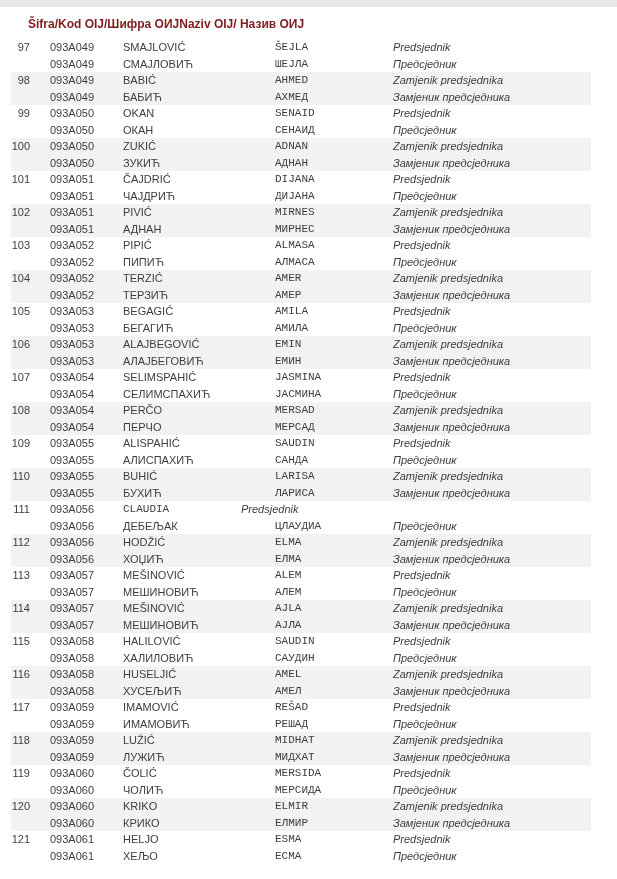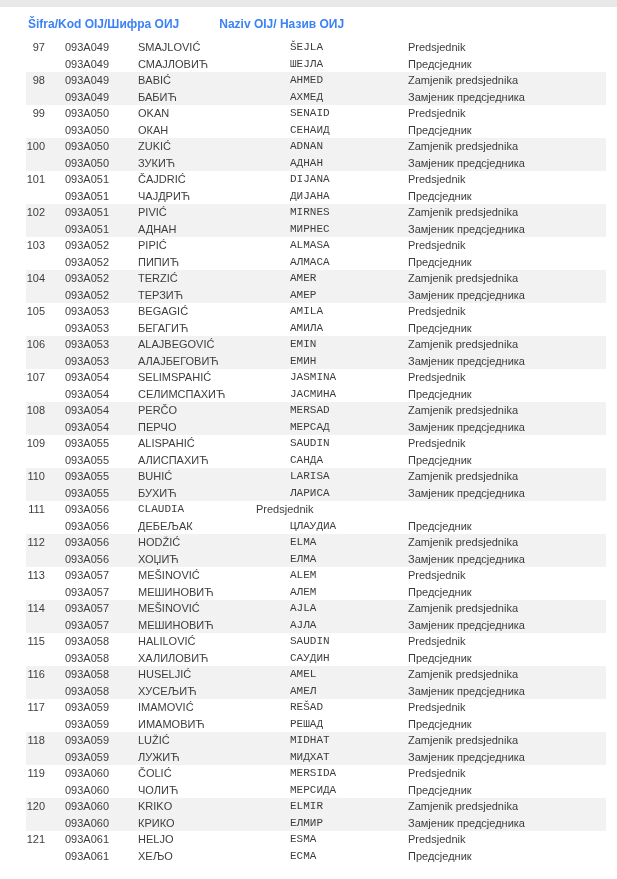--- a/index.html
+++ b/index.html
@@ -22,32 +22,31 @@
     height: 7px;
     background: #e8e8e8;
   }
   .header-row {
     position: absolute;
     top: 17px;
     left: 28px;
     display: flex;
     font-size: 12px;
     font-weight: bold;
-    color: #3b82f6;
+    color: #7f1d1d;
     white-space: nowrap;
     line-height: 15px;
-    gap: 40px;
   }
   .header-row .h-col1 {
     flex: 0 0 143px;
   }
   .officials-table {
     position: absolute;
     top: 39px;
-    left: 26px;
+    left: 11px;
     width: 580px;
   }
   .entry {
     height: 33px;
   }
   .entry.shaded {
     background: #f2f2f2;
   }
   .line {
     display: flex;
@@ -55,21 +54,21 @@
     line-height: 16.5px;
     font-size: 11px;
     color: #3d3d3d;
     white-space: nowrap;
   }
   .cell { overflow: visible; }
   .c-num     { flex: 0 0 19px; text-align: right; }
   .c-code    { flex: 0 0 73px; margin-left: 20px; }
   .c-surname { flex: 0 0 152px; }
   .c-first   { flex: 0 0 118px; font-family: Liberation Mono, monospace; }
-  .c-role    { flex: 1 1 auto; }
+  .c-role    { flex: 1 1 auto; font-style: italic; }
 </style>
 </head>
 <body>
 
 <div class="top-strip"></div>
 
 <div class="header-row">
   <span class="h-col1">Šifra/Kod OIJ/Шифра ОИЈ</span>
   <span class="h-col2">Naziv OIJ/ Назив ОИЈ</span>
 </div>

